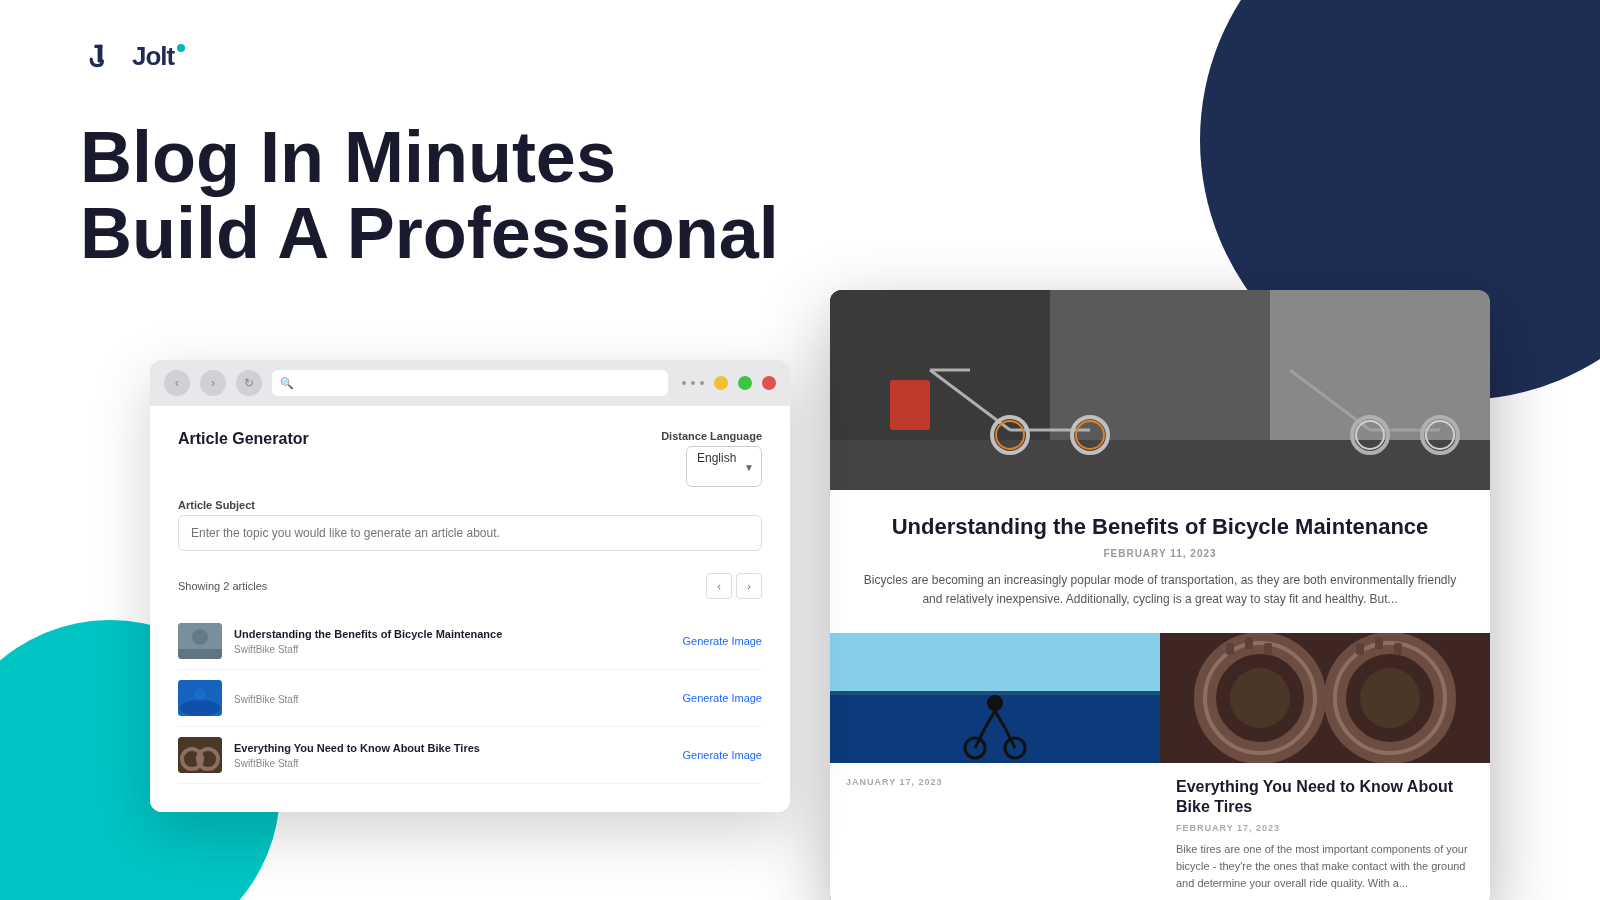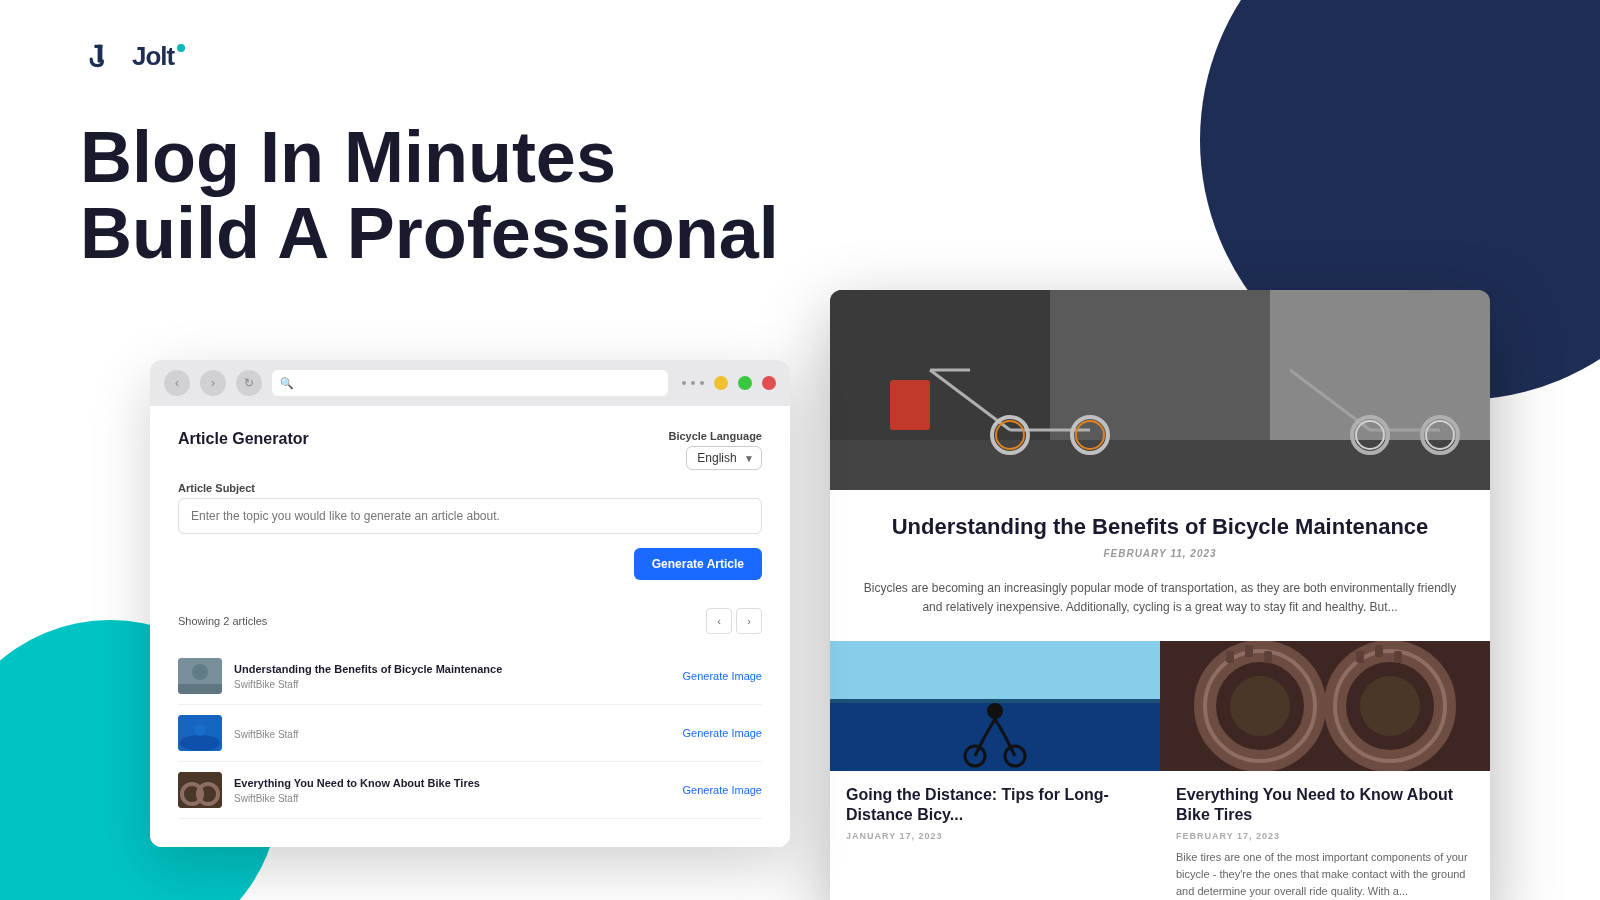--- a/index.html
+++ b/index.html
@@ -163,28 +163,27 @@
       margin-bottom: 4px;
     }
 
     .lang-select-wrap {
       text-align: right;
     }
 
     .lang-select {
       border: 1px solid #ccc;
       border-radius: 6px;
-      padding: 4px 24px 4px 10px;
+      padding: 4px 24px 21px 10px;
       font-size: 12px;
       color: #333;
       background: #fff;
       appearance: none;
       cursor: pointer;
       position: relative;
-      text-align: center;
     }
 
     .lang-select-container {
       position: relative;
       display: inline-block;
     }
 
     .lang-chevron {
       position: absolute;
       right: 8px;
@@ -332,23 +331,22 @@
       text-align: center;
       margin-bottom: 8px;
     }
 
     .blog-featured-date {
       font-size: 10px;
       font-weight: 700;
       color: #999;
       text-align: center;
       letter-spacing: 1px;
-      margin-bottom: 20px;
+      margin-bottom: 12px;
       text-transform: uppercase;
-      font-style: italic;
     }
 
     .blog-featured-excerpt {
       font-size: 12px;
       color: #555;
       text-align: center;
       line-height: 1.6;
       margin-bottom: 4px;
     }
 
@@ -457,36 +455,33 @@
     <div class="traffic-dot dot-green"></div>
     <div class="traffic-dot dot-red"></div>
   </div>
 
   <div class="browser-content">
     <div class="form-row">
       <div>
         <div class="section-title">Article Generator</div>
       </div>
       <div class="lang-select-wrap">
-        <div class="form-label">Bicycle Language</div>
+        <div class="form-label">Distance Language</div>
         <div class="lang-select-container">
           <select class="lang-select">
             <option>English</option>
           </select>
           <span class="lang-chevron">▼</span>
         </div>
       </div>
     </div>
 
     <div class="form-label">Article Subject</div>
     <input class="subject-input" type="text" placeholder="Enter the topic you would like to generate an article about." style="">
 
-    <div class="clearfix">
-      <button class="generate-btn">Generate Article</button>
-    </div>
 
     <div class="articles-header">
       <span class="articles-count">Showing 2 articles</span>
       <div class="pagination-btns">
         <div class="page-btn">‹</div>
         <div class="page-btn">›</div>
       </div>
     </div>
 
     
@@ -588,21 +583,20 @@
           <circle cx="165" cy="70" r="8" fill="#111"></circle>
           <line x1="165" y1="78" x2="155" y2="95" stroke="#111" stroke-width="3"></line>
           <line x1="165" y1="78" x2="175" y2="95" stroke="#111" stroke-width="3"></line>
           <line x1="155" y1="95" x2="145" y2="115" stroke="#111" stroke-width="3"></line>
           <line x1="175" y1="95" x2="185" y2="115" stroke="#111" stroke-width="3"></line>
           <circle cx="145" cy="115" r="10" fill="none" stroke="#111" stroke-width="3"></circle>
           <circle cx="185" cy="115" r="10" fill="none" stroke="#111" stroke-width="3"></circle>
         </svg>
       </div>
       <div class="blog-card-body">
-        <div class="blog-card-title">Going the Distance: Tips for Long-Distance Bicy...</div>
         <div class="blog-card-date">January 17, 2023</div>
       </div>
     </div>
 
     <div class="blog-card">
       <div class="blog-card-img blog-card-img-2">
         <svg width="330" height="130" viewBox="0 0 330 130">
           <rect width="330" height="130" fill="#3e2723"></rect>
 
           <circle cx="100" cy="65" r="55" fill="none" stroke="#6d4c41" stroke-width="22"></circle>

